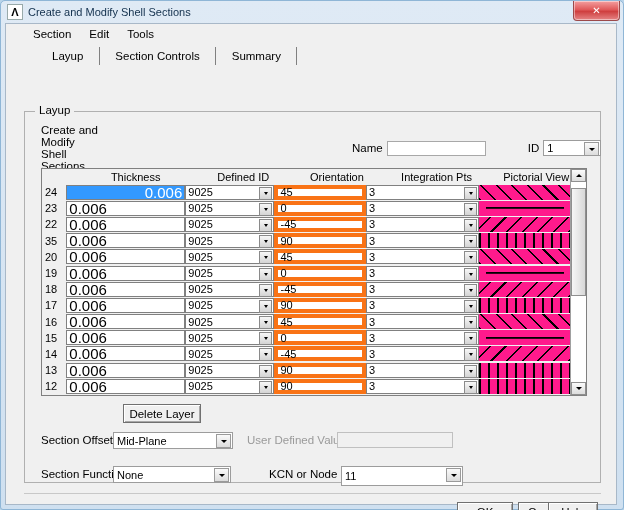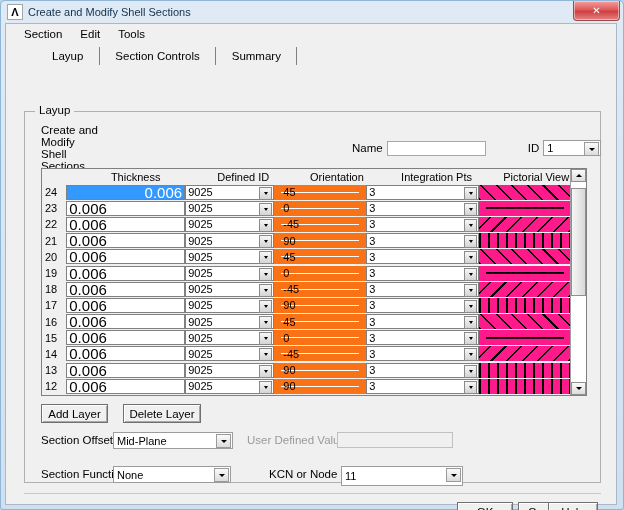--- a/index.html
+++ b/index.html
@@ -39,21 +39,21 @@
     color:#fff;font-size:10px;font-weight:bold;
     box-shadow:inset 0 0 0 1px rgba(255,255,255,.45);
     cursor:pointer;
   }
   
   .client{
     position:absolute;left:4px;top:22px;width:612px;height:482px;
     box-sizing:border-box;
     background:#f0f0f0;border:1px solid #a8b8c8;
   }
-  .menubar{height:19px;display:flex;align-items:center;padding-left:16px;gap:14px;}
+  .menubar{height:19px;display:flex;align-items:center;padding-left:25px;gap:14px;}
   .menu-item{font-size:11.5px;padding:1px 2px;cursor:pointer;}
   
   .tabrow{height:26px;display:flex;align-items:center;padding-left:30px;}
   .tab{
     position:relative;font-size:11.5px;padding:3px 16px;cursor:pointer;
   }
   .tab.sep:before{
     content:"";position:absolute;left:0;top:0px;bottom:0px;
     width:1px;background:#808080;
   }
@@ -124,21 +124,21 @@
     font-size:15px;display:flex;align-items:center;padding:0 2px;
   }
   .cell-thick.sel{background:#3399ff;color:#fff;justify-content:flex-end;}
   .cell-mat{
     position:relative;width:96px;height:15px;box-sizing:border-box;
     border:1px solid #808080;background:#fff;
     font-size:11px;display:flex;align-items:center;padding-left:2px;
   }
   .cell-ori{
     width:98px;height:15px;box-sizing:border-box;
-    border:7px solid #f97316;background:#fff;
+    border:4px solid #f97316;background:#fff;
     font-size:11px;display:flex;align-items:center;padding-left:2px;
   }
   .cell-int{
     position:relative;width:122px;height:15px;box-sizing:border-box;
     border:1px solid #808080;background:#fff;
     font-size:11px;display:flex;align-items:center;padding-left:2px;
   }
   .cellarrow{
     position:absolute;right:1px;top:1px;width:11px;height:11px;
     background:linear-gradient(180deg,#f7f7f7,#d4d4d4);
@@ -300,21 +300,21 @@
               <div class="cell-ori">-45</div>
               <div class="cell-int">
                 <span>3</span>
                 <span class="cellarrow">
                   <i class="tri-s"></i>
                 </span>
               </div>
               <div class="cell-pic picn45"></div>
             </div>
             <div class="grow">
-              <div class="cell-idx">21</div>
+              <div class="cell-idx">35</div>
               <div class="cell-thick">0.006</div>
               <div class="cell-mat">
                 <span>9025</span>
                 <span class="cellarrow">
                   <i class="tri-s"></i>
                 </span>
               </div>
               <div class="cell-ori">90</div>
               <div class="cell-int">
                 <span>3</span>
@@ -494,21 +494,20 @@
             </div>
           <div class="sb-track">
             <div class="sb-thumb"></div>
           </div>
           <div class="sb-btn sb-bot">
               <i class="tri"></i>
             </div>
         </div>
       </div>
 
-      <div class="btn addlayer">Add Layer</div>
       <div class="btn dellayer">Delete Layer</div>
 
       <div class="lbl offs-lbl clip-lbl" style="width:72px">Section Offset</div>
       <div class="combo offs-combo">
         <span>Mid-Plane</span>
         <span class="arrow">
             <i class="tri"></i>
           </span>
       </div>
       <div class="lbl udv-lbl">User Defined Value</div>

